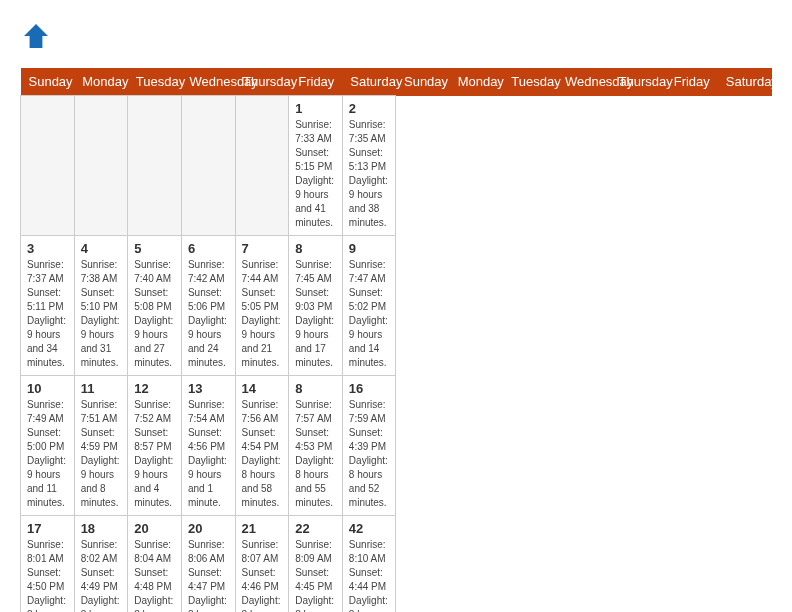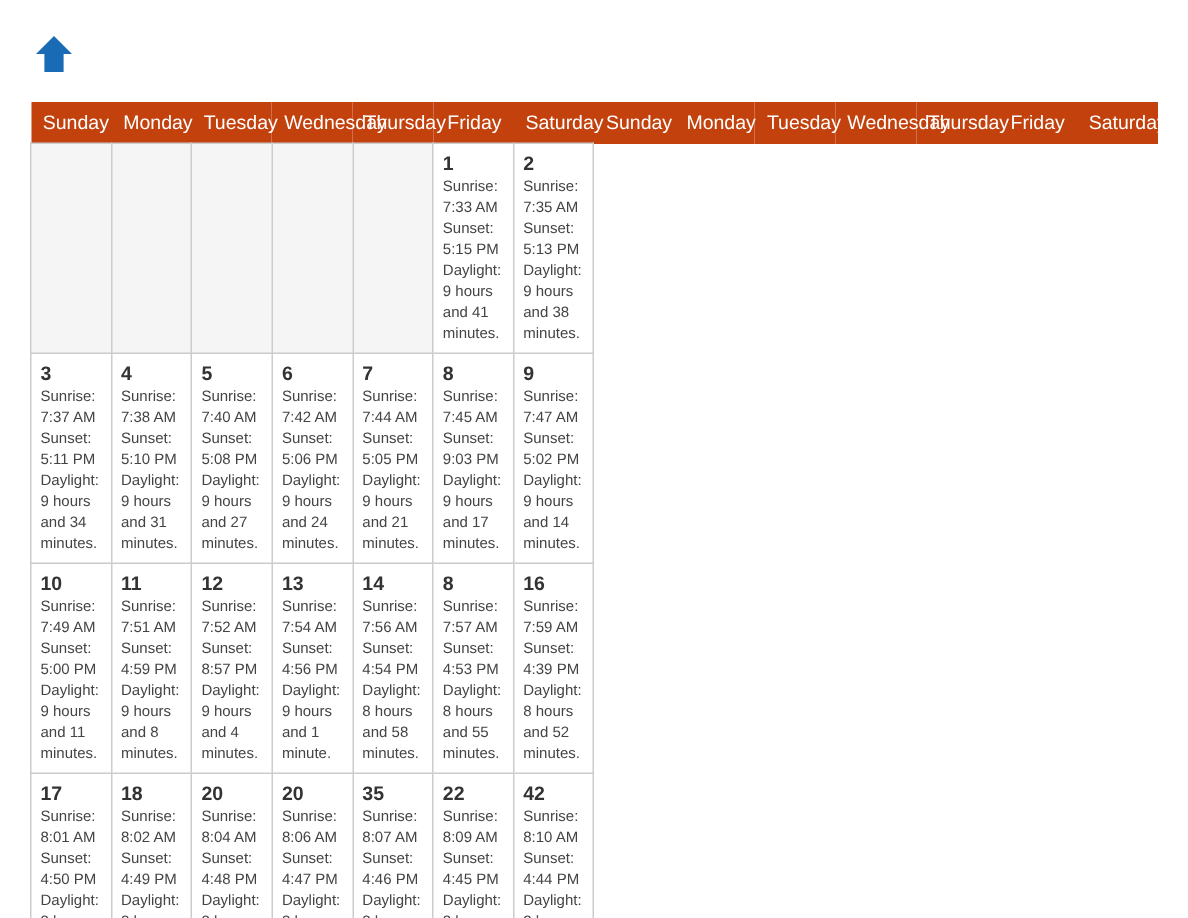--- a/index.html
+++ b/index.html
@@ -249,21 +249,21 @@
 Sunset: 4:48 PM
 Daylight: 8 hours and 43 minutes.</div>
         </td>
         <td>
           <span class="day-num">20</span>
           <div class="day-info">Sunrise: 8:06 AM
 Sunset: 4:47 PM
 Daylight: 8 hours and 41 minutes.</div>
         </td>
         <td>
-          <span class="day-num">35</span>
+          <span class="day-num">21</span>
           <div class="day-info">Sunrise: 8:07 AM
 Sunset: 4:46 PM
 Daylight: 8 hours and 38 minutes.</div>
         </td>
         <td>
           <span class="day-num">22</span>
           <div class="day-info">Sunrise: 8:09 AM
 Sunset: 4:45 PM
 Daylight: 8 hours and 35 minutes.</div>
         </td>

